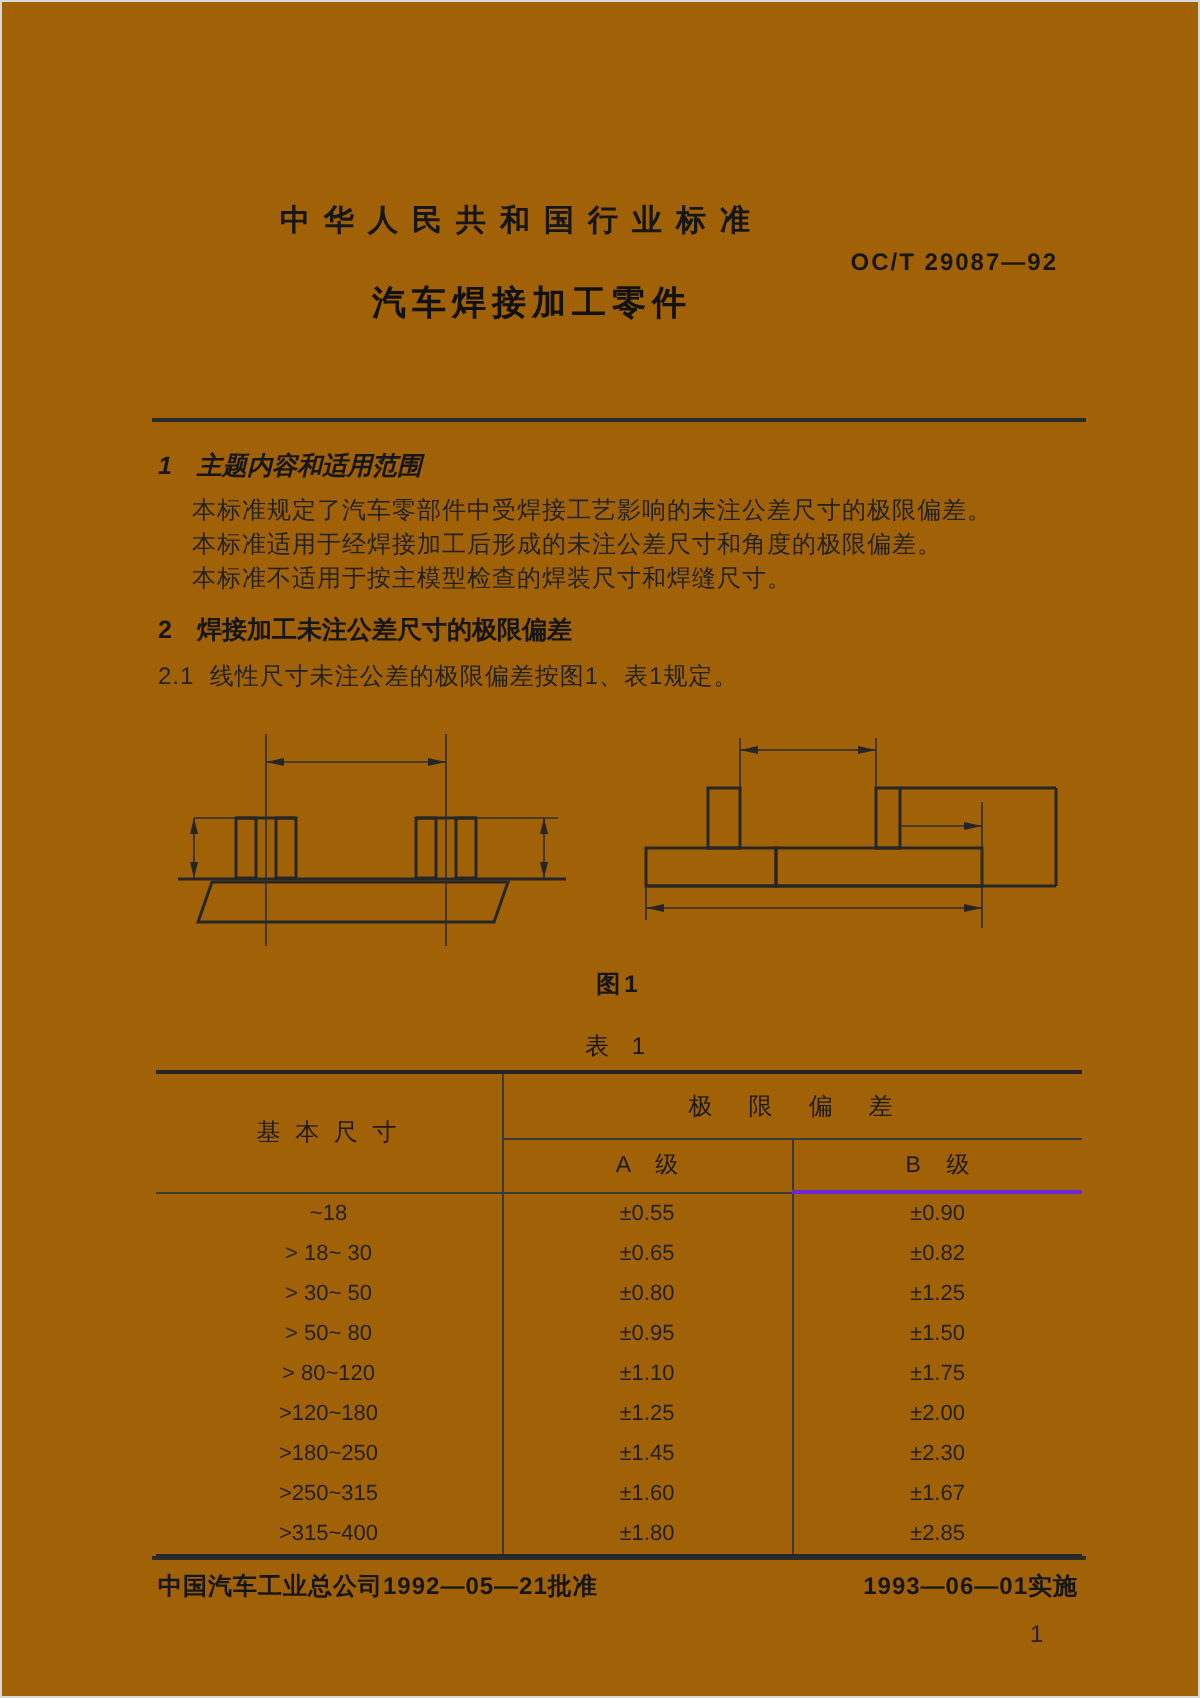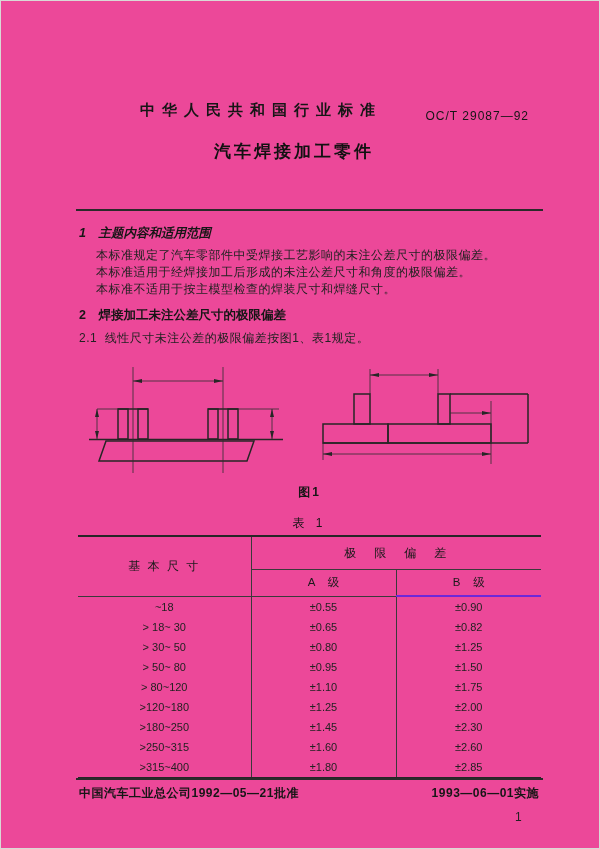--- a/index.html
+++ b/index.html
@@ -1,37 +1,37 @@
 <!DOCTYPE html>
 <html><head>
 <meta charset="utf-8">
 <style>
   html,body{margin:0;padding:0;background:#ffffff;}
   .page{
     position:relative;
     width:600px;height:849px;
-    background:#ec4899;
+    background:#a16207;
     border:1px solid #d9d9d6;
     box-sizing:border-box;
     font-family:"Liberation Sans", sans-serif;
     color:#1d1d1d;
     overflow:hidden;
   }
   .abs{position:absolute;}
   .org-title{
     top:100px;left:0;width:520px;text-align:center;
     font-size:15px;font-weight:bold;letter-spacing:7px;color:#161616;
   }
   .std-code{
-    top:108px;right:70px;
-    font-size:12px;font-weight:normal;letter-spacing:1px;color:#161616;
+    top:123px;right:70px;
+    font-size:12px;font-weight:bold;letter-spacing:1px;color:#161616;
   }
   .doc-title{left:0;width:530px;text-align:center;
     font-size:17px;font-weight:bold;letter-spacing:3px;color:#111;}
-  .doc-title.l1{top:139px;padding-left:28px;}
+  .doc-title.l1{top:139px;}
   .doc-title.l2{top:165px;}
   .rule{left:75px;width:467px;height:2px;background:#2a2a2a;}
   .rule.top-rule{top:208px;}
   .rule.foot-rule{top:777px;}
   .sec-head{left:78px;font-size:12.5px;font-weight:bold;color:#161616;}
   .sec-head .num{display:inline-block;min-width:16px;}
   .sec-head.s1{top:224px;font-style:italic;}
   .sec-head.s2{top:306px;}
   .body-p{left:95px;font-size:12px;color:#222;letter-spacing:0.5px;}
   .p0{top:246px;} .p1{top:263px;} .p2{top:280px;}
@@ -222,21 +222,21 @@
 
     <tr>
       <td class="cell-size">&gt;180~250</td>
       <td class="cell-a">±1.45</td>
       <td class="cell-b">±2.30</td>
     </tr>
 
     <tr>
       <td class="cell-size">&gt;250~315</td>
       <td class="cell-a">±1.60</td>
-      <td class="cell-b">±2.60</td>
+      <td class="cell-b">±1.67</td>
     </tr>
 
     <tr>
       <td class="cell-size">&gt;315~400</td>
       <td class="cell-a">±1.80</td>
       <td class="cell-b">±2.85</td>
     </tr>
   </tbody>
   </table>
 

